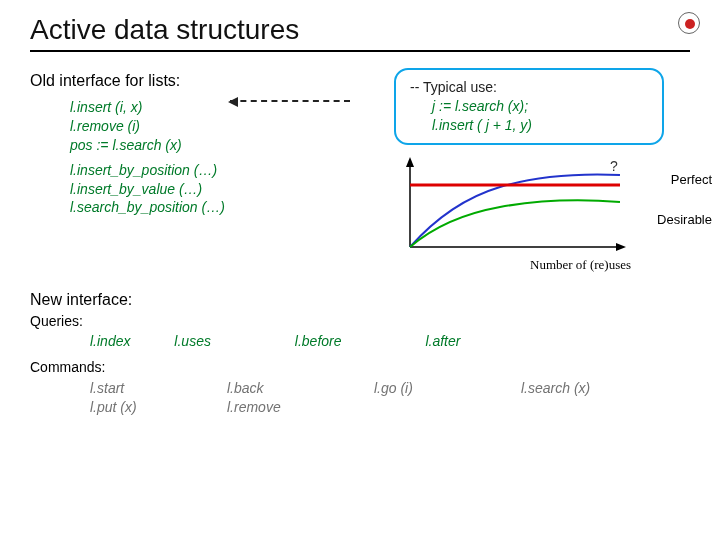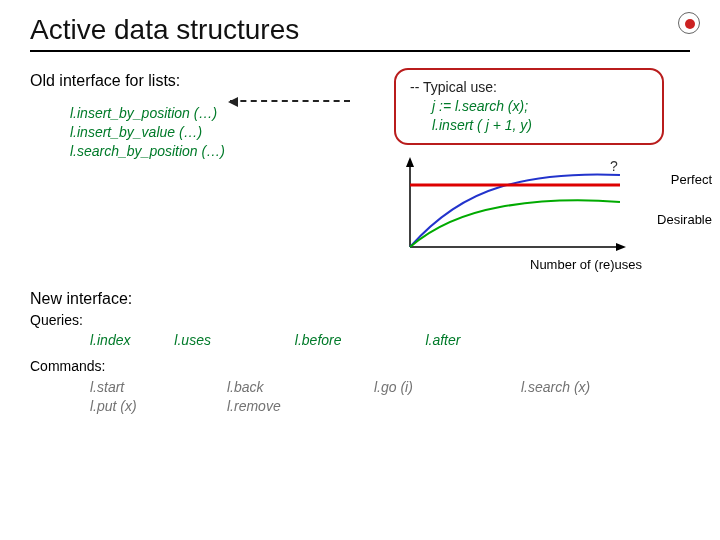--- a/index.html
+++ b/index.html
@@ -55,21 +55,21 @@
   .code-block {
     margin-left: 40px;
     font-style: italic;
     color: #007a29;
     line-height: 1.35;
     font-size: 14px;
   }
   .code-block .line { white-space: nowrap; }
   .group-gap { height: 6px; }
   .callout {
-    border: 2px solid #b91c1c;
+    border: 2px solid #0ea5e9;
     border-radius: 14px;
     padding: 8px 14px;
     font-style: italic;
     color: #007a29;
     margin: 2px 0 12px 24px;
     width: 270px;
     line-height: 1.35;
   }
   .callout .cmt { color: #222; font-style: normal; }
   .arrow-dash {
@@ -101,20 +101,21 @@
     font-size: 13px;
   }
   .chart svg { overflow: visible; }
   .chart .rlabel { position: absolute; font-size: 13px; }
   .chart .perfect { right: -22px; top: 15px; }
   .chart .desirable { right: -22px; top: 55px; }
   .xlabel {
     font-size: 13px;
     margin: -4px 0 0 200px;
     width: 120px;
+    font-family: Liberation Serif, serif;
   }
   .new-h {
     font-family: "Trebuchet MS", sans-serif;
     font-size: 16px;
     margin: 18px 0 4px 0;
   }
   .sub-h {
     font-family: "Trebuchet MS", sans-serif;
     font-size: 14px;
     margin: 4px 0 4px 0;
@@ -141,20 +142,25 @@
 
 <div class="corner-badge"></div>
 
 <h1>Active data structures</h1>
 <div class="rule"></div>
 
 <div class="top-grid">
   <div class="left-col">
     <div class="old-h">Old interface for lists:</div>
 
+    <div class="code-block">
+      <div class="line">l.insert (i, x)</div>
+      <div class="line">l.remove (i)</div>
+      <div class="line">pos := l.search (x)</div>
+    </div>
     <div class="group-gap"></div>
     <div class="code-block">
       <div class="line">l.insert_by_position (…)</div>
       <div class="line">l.insert_by_value (…)</div>
       <div class="line">l.search_by_position (…)</div>
     </div>
   </div>
 
   <div class="right-col">
     <div class="callout">

